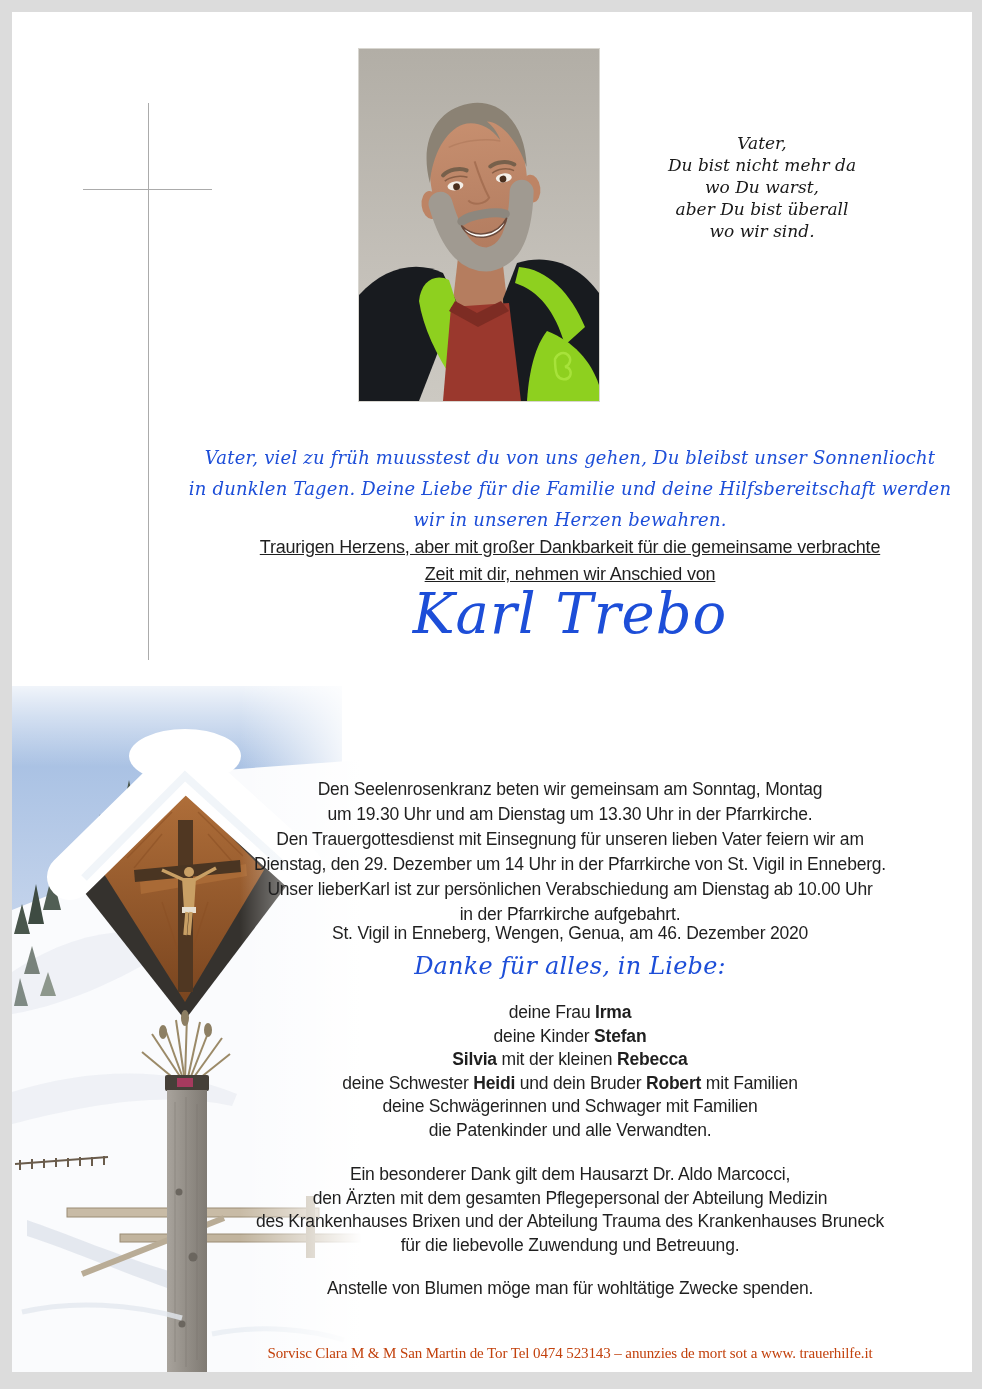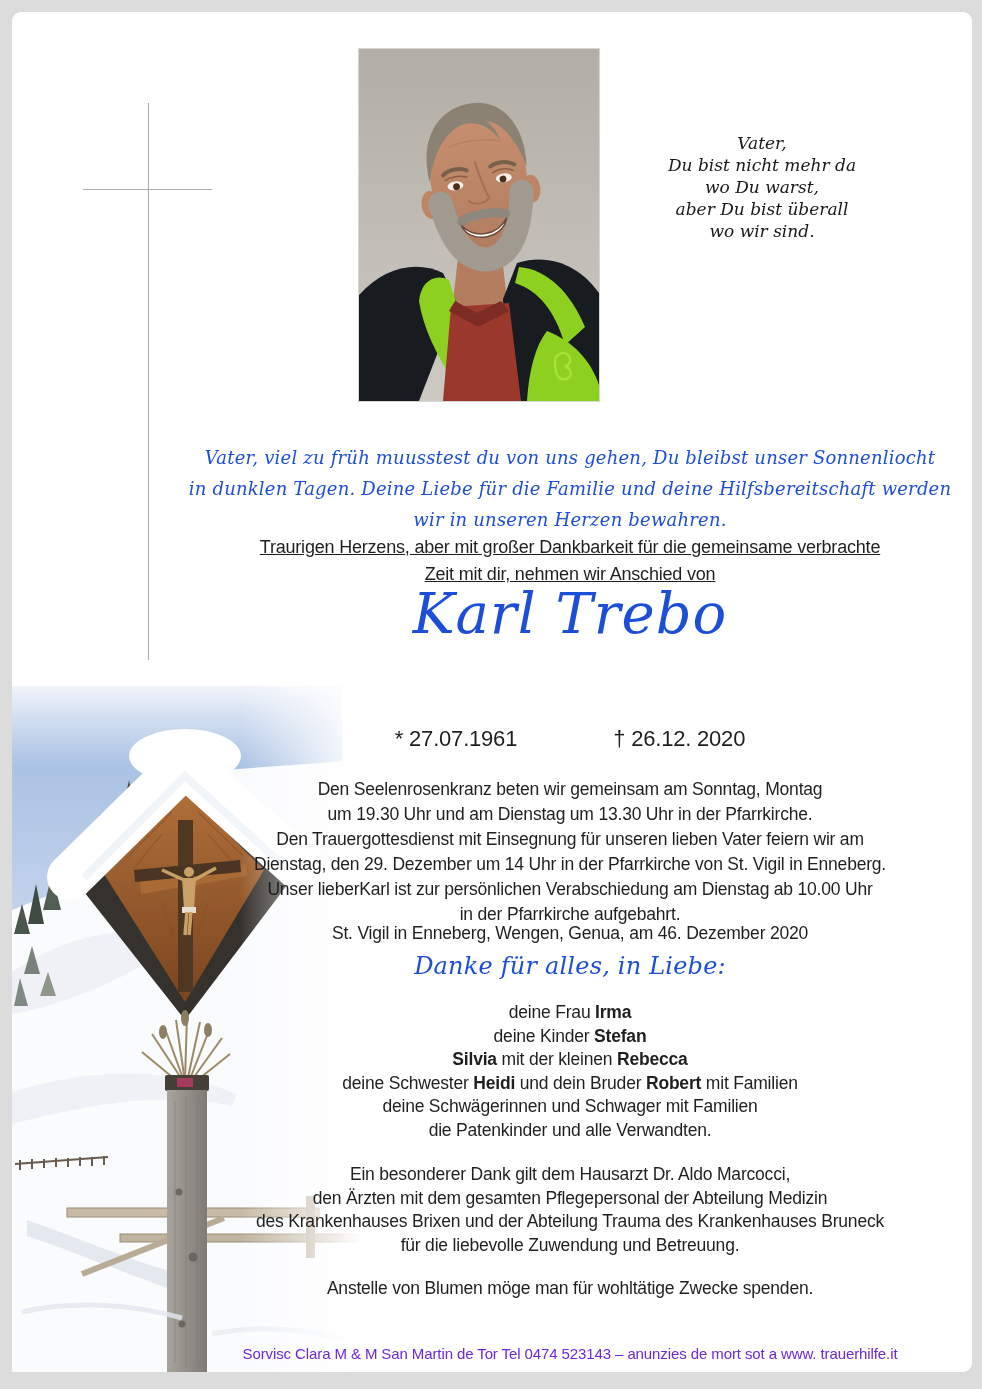--- a/index.html
+++ b/index.html
@@ -1,18 +1,18 @@
 <!DOCTYPE html>
 <html><head>
 <meta charset="utf-8">
 <style>
   html,body{margin:0;padding:0;}
   .page{position:relative;width:982px;height:1389px;background:#dcdcdc;
         font-family:"Liberation Sans",sans-serif;color:#1f1f1f;overflow:hidden;}
-  .card{position:absolute;left:12px;top:12px;width:960px;height:1360px;background:#ffffff;border-radius:9px;}
+  .card{position:absolute;left:12px;top:12px;width:960px;height:1360px;background:#ffffff;}
   
   .xline{position:absolute;background:#ababab;}
   .xline.v{left:136px;top:91px;width:1px;height:557px;}
   .xline.h{left:71px;top:177px;width:129px;height:1px;}
   
   .photo{position:absolute;left:346px;top:36px;width:240px;height:352px;
          border:1px solid #d8d6d0;box-sizing:content-box;}
   
   .scene{position:absolute;left:0;top:660px;width:350px;height:700px;}
   
@@ -25,21 +25,21 @@
   .intro{top:522px;font-size:18px;line-height:27px;text-decoration:underline;}
   .name{top:562px;font-size:56px;line-height:80px;letter-spacing:1px;}
   .subtitle{top:678px;font-size:19px;}
   .dates{top:714px;font-size:22px;display:flex;justify-content:center;gap:96px;}
   .schedule{top:765px;font-size:17.5px;line-height:25px;}
   .placedate{top:911px;font-size:17.5px;}
   .farewell{top:940px;font-size:24px;}
   .family{top:989px;font-size:17.5px;line-height:23.5px;}
   .thanks{top:1151px;font-size:17.5px;line-height:23.5px;}
   .donation{top:1266px;font-size:17.5px;}
-  .footer{top:1333px;font-size:15px;letter-spacing:-0.1px;color:#6d28d9;}
+  .footer{top:1333px;font-size:15px;letter-spacing:-0.1px;color:#c2410c;font-family:Liberation Serif, serif;}
 </style>
 </head>
 <body>
 
 <div class="page">
   <div class="card">
 
     <div>
       <div class="xline v"></div>
       <div class="xline h"></div>
@@ -228,24 +228,20 @@
     <div class="poem">
       <span>Vater,<br>Du bist nicht mehr da<br>wo Du warst,<br>aber Du bist überall<br>wo wir sind.</span>
     </div>
 
     <div class="tb script tribute">Vater, viel zu früh muusstest du von uns gehen, Du bleibst unser Sonnenliocht<br>in dunklen Tagen. Deine Liebe für die Familie und deine Hilfsbereitschaft werden<br>wir in unseren Herzen bewahren.</div>
 
     <div class="tb intro">Traurigen Herzens, aber mit großer Dankbarkeit für die gemeinsame verbrachte<br>Zeit mit dir, nehmen wir Anschied von</div>
 
     <div class="tb script name">Karl Trebo</div>
 
-    <div class="tb dates">
-      <span>* 27.07.1961</span>
-      <span>† 26.12. 2020</span>
-    </div>
 
     <div class="tb schedule">Den Seelenrosenkranz beten wir gemeinsam am Sonntag, Montag<br>um 19.30 Uhr und am Dienstag um 13.30 Uhr in der Pfarrkirche.<br>Den Trauergottesdienst mit Einsegnung für unseren lieben Vater feiern wir am<br>Dienstag, den 29. Dezember um 14 Uhr in der Pfarrkirche von St. Vigil in Enneberg.<br>Unser lieberKarl ist zur persönlichen Verabschiedung am Dienstag ab 10.00 Uhr<br>in der Pfarrkirche aufgebahrt.</div>
 
     <div class="tb placedate">St. Vigil in Enneberg, Wengen, Genua, am 46. Dezember 2020</div>
 
     <div class="tb script farewell">Danke für alles, in Liebe:</div>
 
     <div class="tb family"><span>deine Frau </span><span style="font-weight: 700;">Irma</span><br><span>deine Kinder </span><span style="font-weight: 700;">Stefan</span><br><span style="font-weight: 700;">Silvia</span><span> mit der kleinen </span><span style="font-weight: 700;">Rebecca</span><br><span>deine Schwester </span><span style="font-weight: 700;">Heidi</span><span> und dein Bruder </span><span style="font-weight: 700;">Robert</span><span> mit Familien</span><br><span>deine Schwägerinnen und Schwager mit Familien</span><br><span>die Patenkinder und alle Verwandten.</span></div>
 
     <div class="tb thanks">Ein besonderer Dank gilt dem Hausarzt Dr. Aldo Marcocci,<br>den Ärzten mit dem gesamten Pflegepersonal der Abteilung Medizin<br>des Krankenhauses Brixen und der Abteilung Trauma des Krankenhauses Bruneck<br>für die liebevolle Zuwendung und Betreuung.</div>

